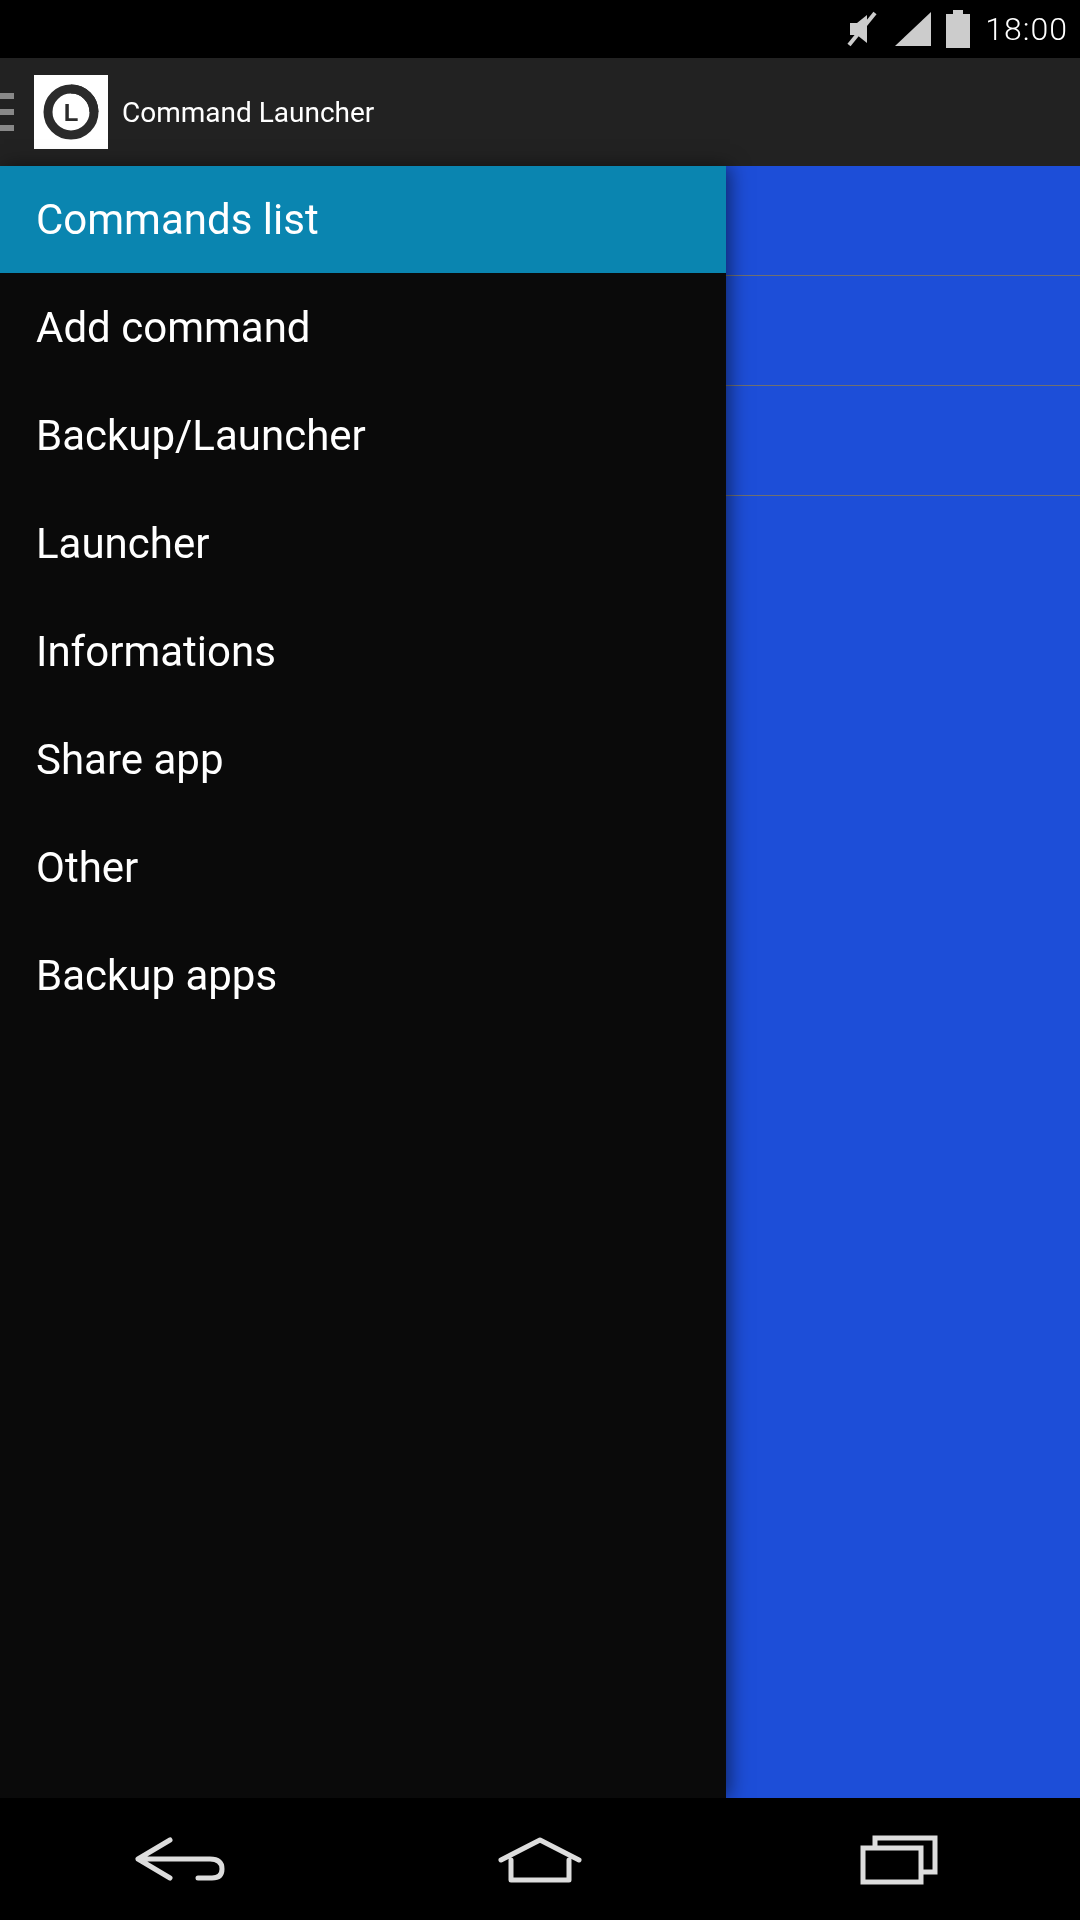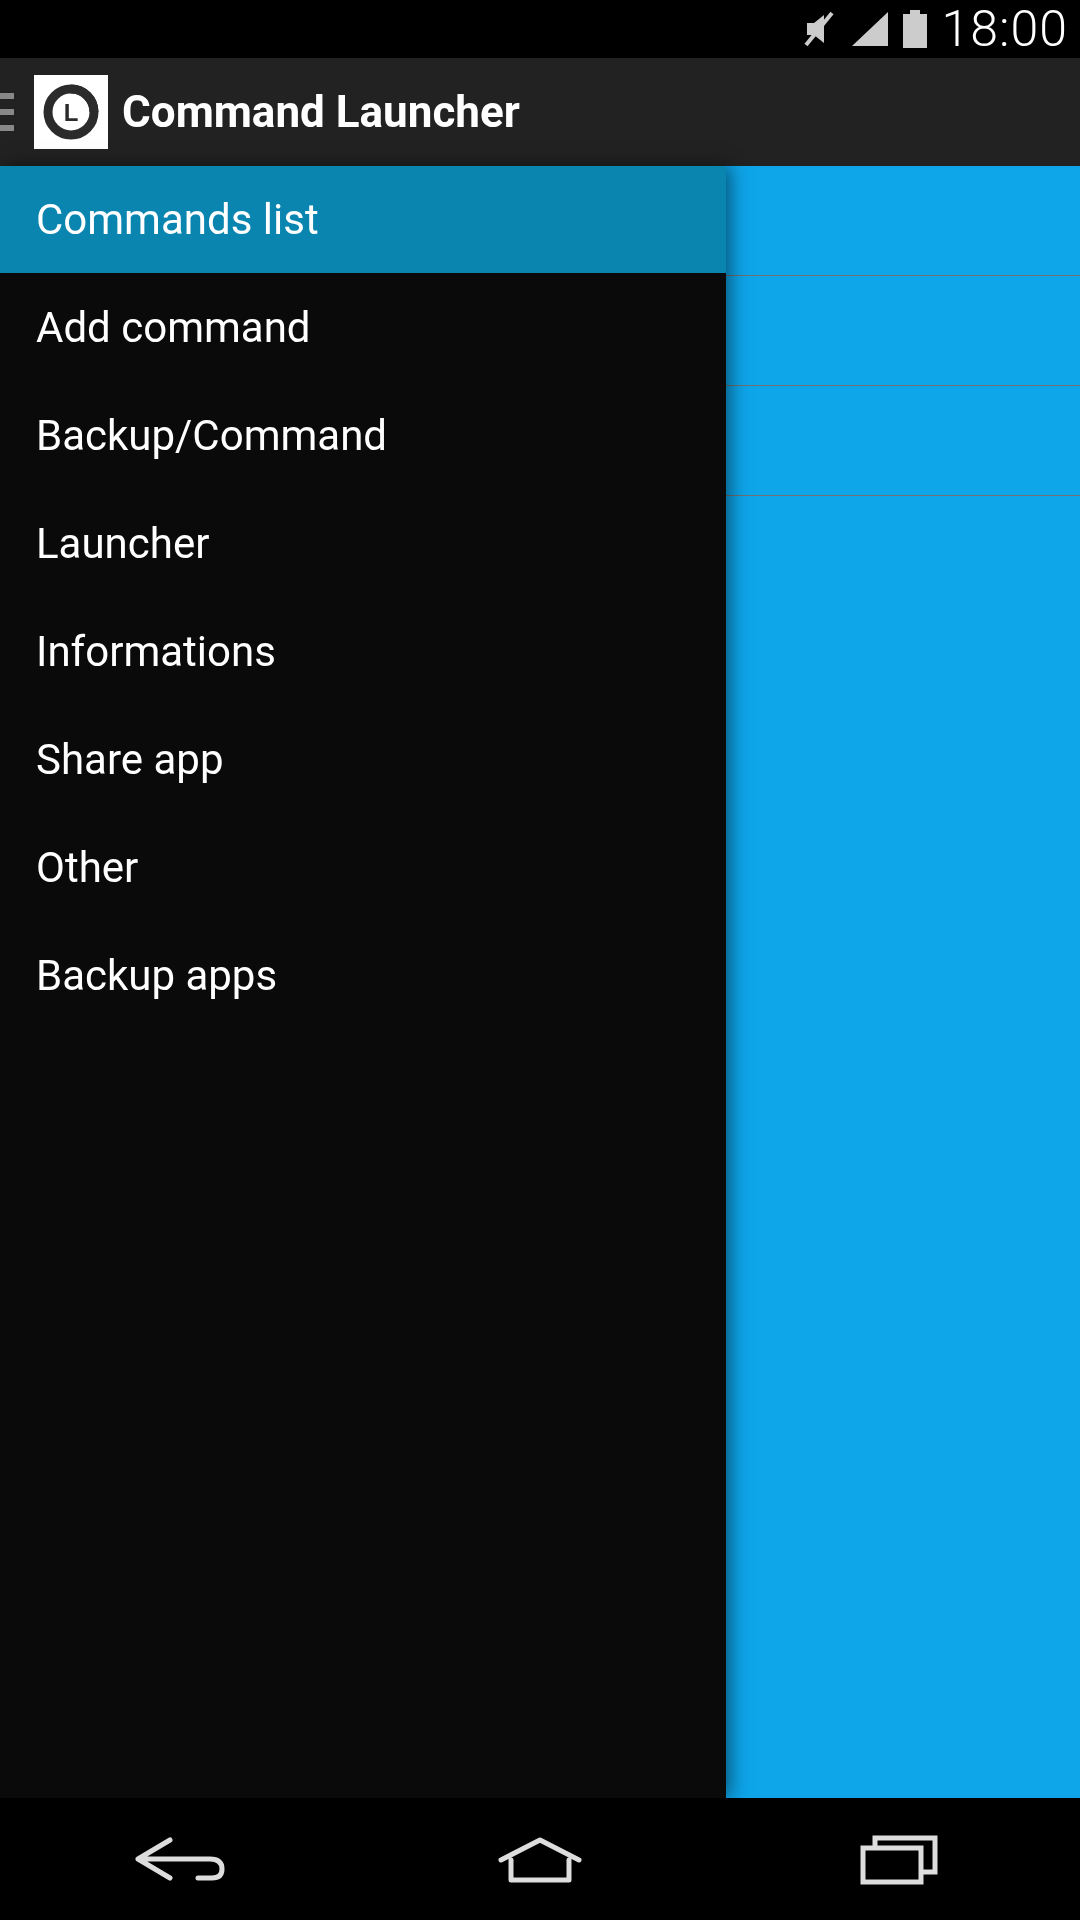--- a/index.html
+++ b/index.html
@@ -11,21 +11,21 @@
       background: #000; 
       display: flex; 
       justify-content: flex-end; 
       align-items: center; 
       padding-right: 12px;
       gap: 14px;
     }
     .status-bar svg { display: block; }
     .status-time { 
       color: #fff; 
-      font-size: 50px; 
+      font-size: 32px; 
       font-weight: 300;
       letter-spacing: 1px;
     }
     
     
     .action-bar {
       height: 108px;
       background: #222222;
       display: flex;
       align-items: center;
@@ -52,29 +52,29 @@
       height: 74px;
       background: #fff;
       display: flex;
       align-items: center;
       justify-content: center;
       flex-shrink: 0;
     }
     .app-icon svg { display: block; }
     .app-title {
       color: #fff;
-      font-size: 44px;
-      font-weight: 700;
+      font-size: 28px;
+      font-weight: 400;
     }
     
     
     .content-area {
       position: relative;
       height: calc(1920px - 58px - 108px - 122px);
-      background: #0ea5e9;
+      background: #1d4ed8;
     }
     
     
     .bg-rows {
       position: absolute;
       top: 0;
       left: 0;
       right: 0;
       height: 100%;
     }
@@ -175,21 +175,21 @@
   </div>
 
   <div class="drawer">
     <div class="drawer-item selected">
       <span>Commands list</span>
     </div>
     <div class="drawer-item">
       <span>Add command</span>
     </div>
     <div class="drawer-item">
-      <span>Backup/Command</span>
+      <span>Backup/Launcher</span>
     </div>
     <div class="drawer-item">
       <span>Launcher</span>
     </div>
     <div class="drawer-item">
       <span>Informations</span>
     </div>
     <div class="drawer-item">
       <span>Share app</span>
     </div>

